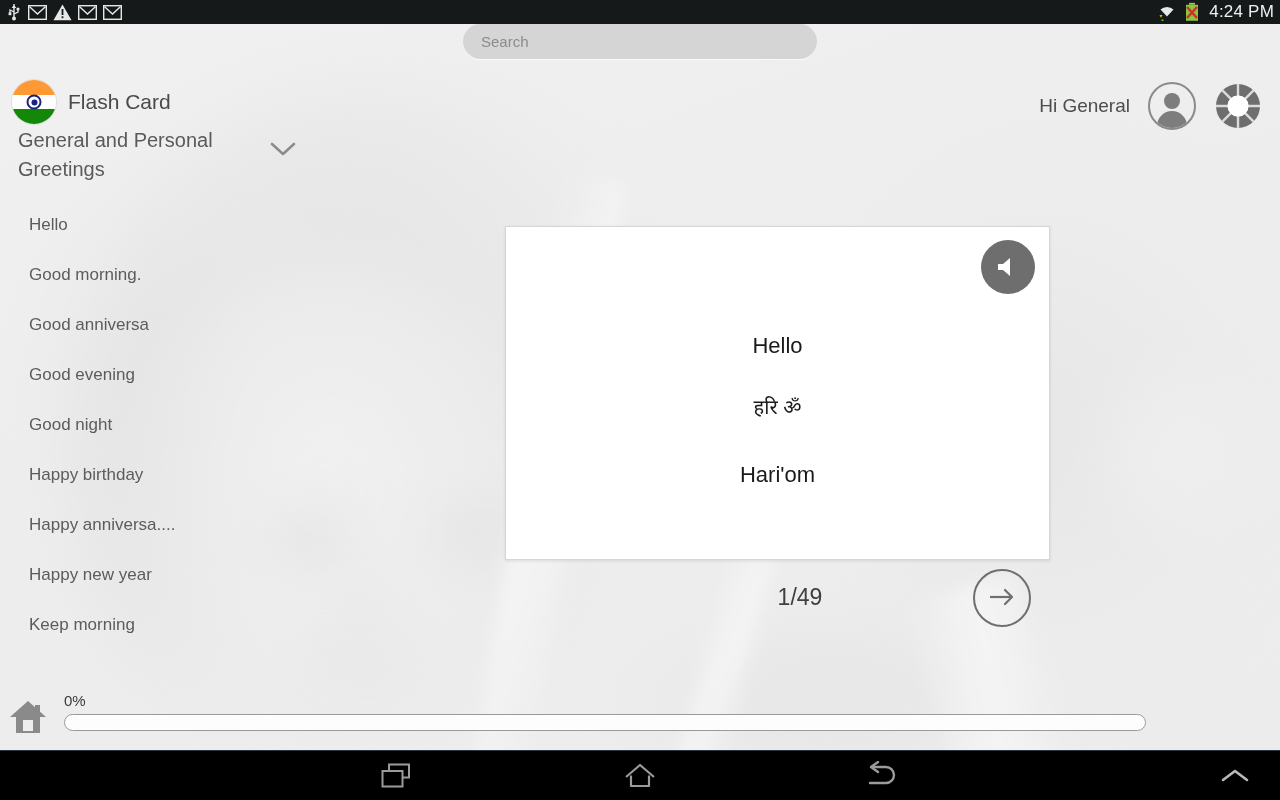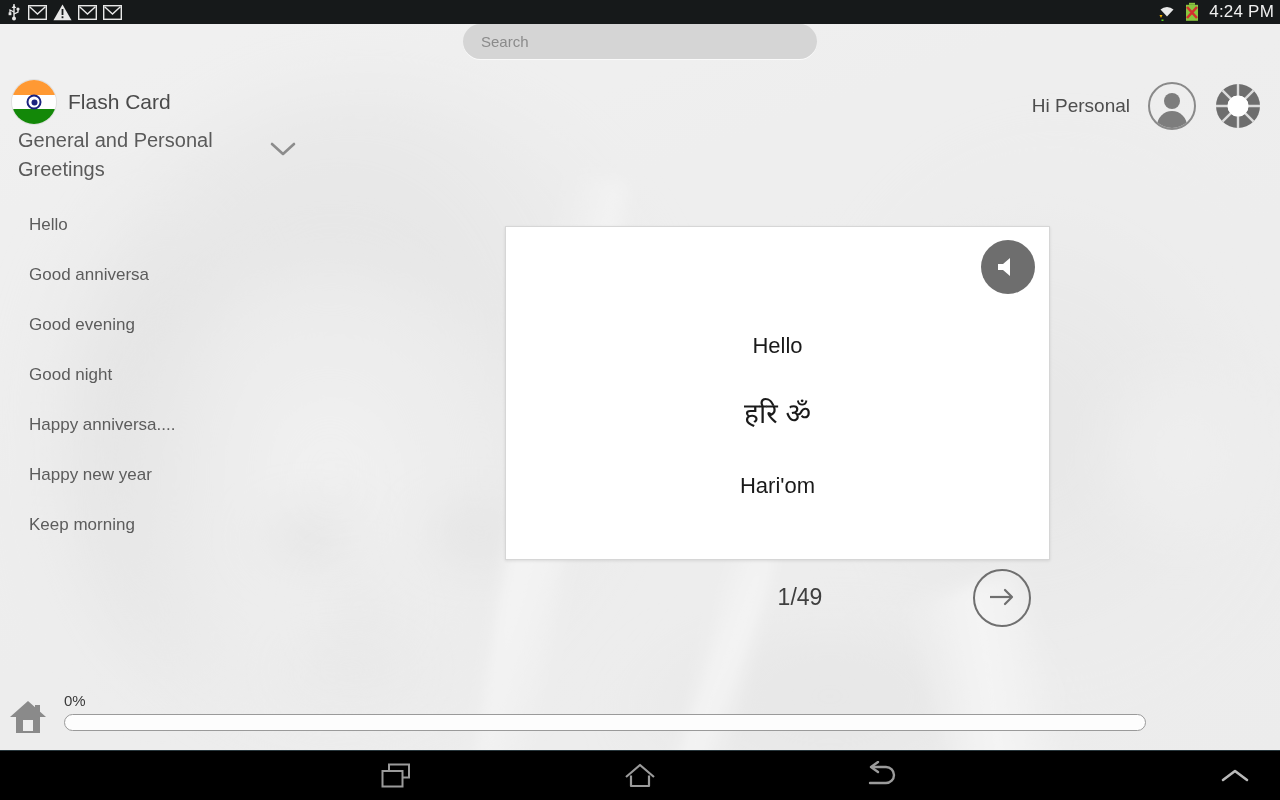--- a/index.html
+++ b/index.html
@@ -166,21 +166,21 @@
     position: absolute; right: 14px; top: 13px;
     width: 54px; height: 54px; border-radius: 50%;
     background: #6e6e6e; border: none; cursor: pointer;
     display: flex; align-items: center; justify-content: center;
   }
   #card-text {
     position: absolute; left: 0; right: 0; top: 106px;
     text-align: center;
   }
   #card-term { font-size: 22px; color: #1a1a1a; }
-  #card-native { font-size: 28px; color: #1a1a1a; margin-top: 34px; }
+  #card-native { font-size: 20px; color: #1a1a1a; margin-top: 34px; }
   #card-translit { font-size: 22px; color: #1a1a1a; margin-top: 42px; }
 
   
   #counter {
     position: absolute; left: 740px; top: 584px; width: 120px;
     text-align: center; font-size: 23px; color: #3f3f3f; z-index: 20;
   }
   #next-btn {
     position: absolute; left: 973px; top: 569px;
     width: 58px; height: 58px; border-radius: 50%;
@@ -319,21 +319,21 @@
     <div id="deck-row">
       <div id="deck-name">General and Personal Greetings</div>
       <span id="deck-chevron">
         <svg width="30" height="18" viewBox="0 0 30 18">
           <path d="M4 4 L15 14 L26 4" fill="none" stroke="#8c8c8c" stroke-width="2.6" stroke-linecap="round" stroke-linejoin="round"></path>
         </svg>
       </span>
     </div>
 
     <div id="user-area">
-      <span id="greeting">Hi Personal</span>
+      <span id="greeting">Hi General</span>
       <button id="avatar-btn">
         <span class="head"></span>
         <span class="body"></span>
       </button>
       <button id="settings-btn">
         <svg width="48" height="48" viewBox="0 0 48 48">
           <g>
             <circle cx="24" cy="24" r="22" fill="#6e6e6e"></circle>
             <circle cx="24" cy="24" r="10.5" fill="#ffffff" fill-opacity="0.92"></circle>
             <g stroke="#dcdcdc" stroke-width="2.4">
@@ -347,27 +347,33 @@
         </svg>
       </button>
     </div>
   </div>
 
   <div id="sidebar">
     <div class="side-item">
         <span>Hello</span>
       </div>
     <div class="side-item">
+        <span>Good morning.</span>
+      </div>
+    <div class="side-item">
         <span>Good anniversa</span>
       </div>
     <div class="side-item">
         <span>Good evening</span>
       </div>
     <div class="side-item">
         <span>Good night</span>
+      </div>
+    <div class="side-item">
+        <span>Happy birthday</span>
       </div>
     <div class="side-item">
         <span>Happy anniversa....</span>
       </div>
     <div class="side-item">
         <span>Happy new year</span>
       </div>
     <div class="side-item">
         <span>Keep morning</span>
       </div>

